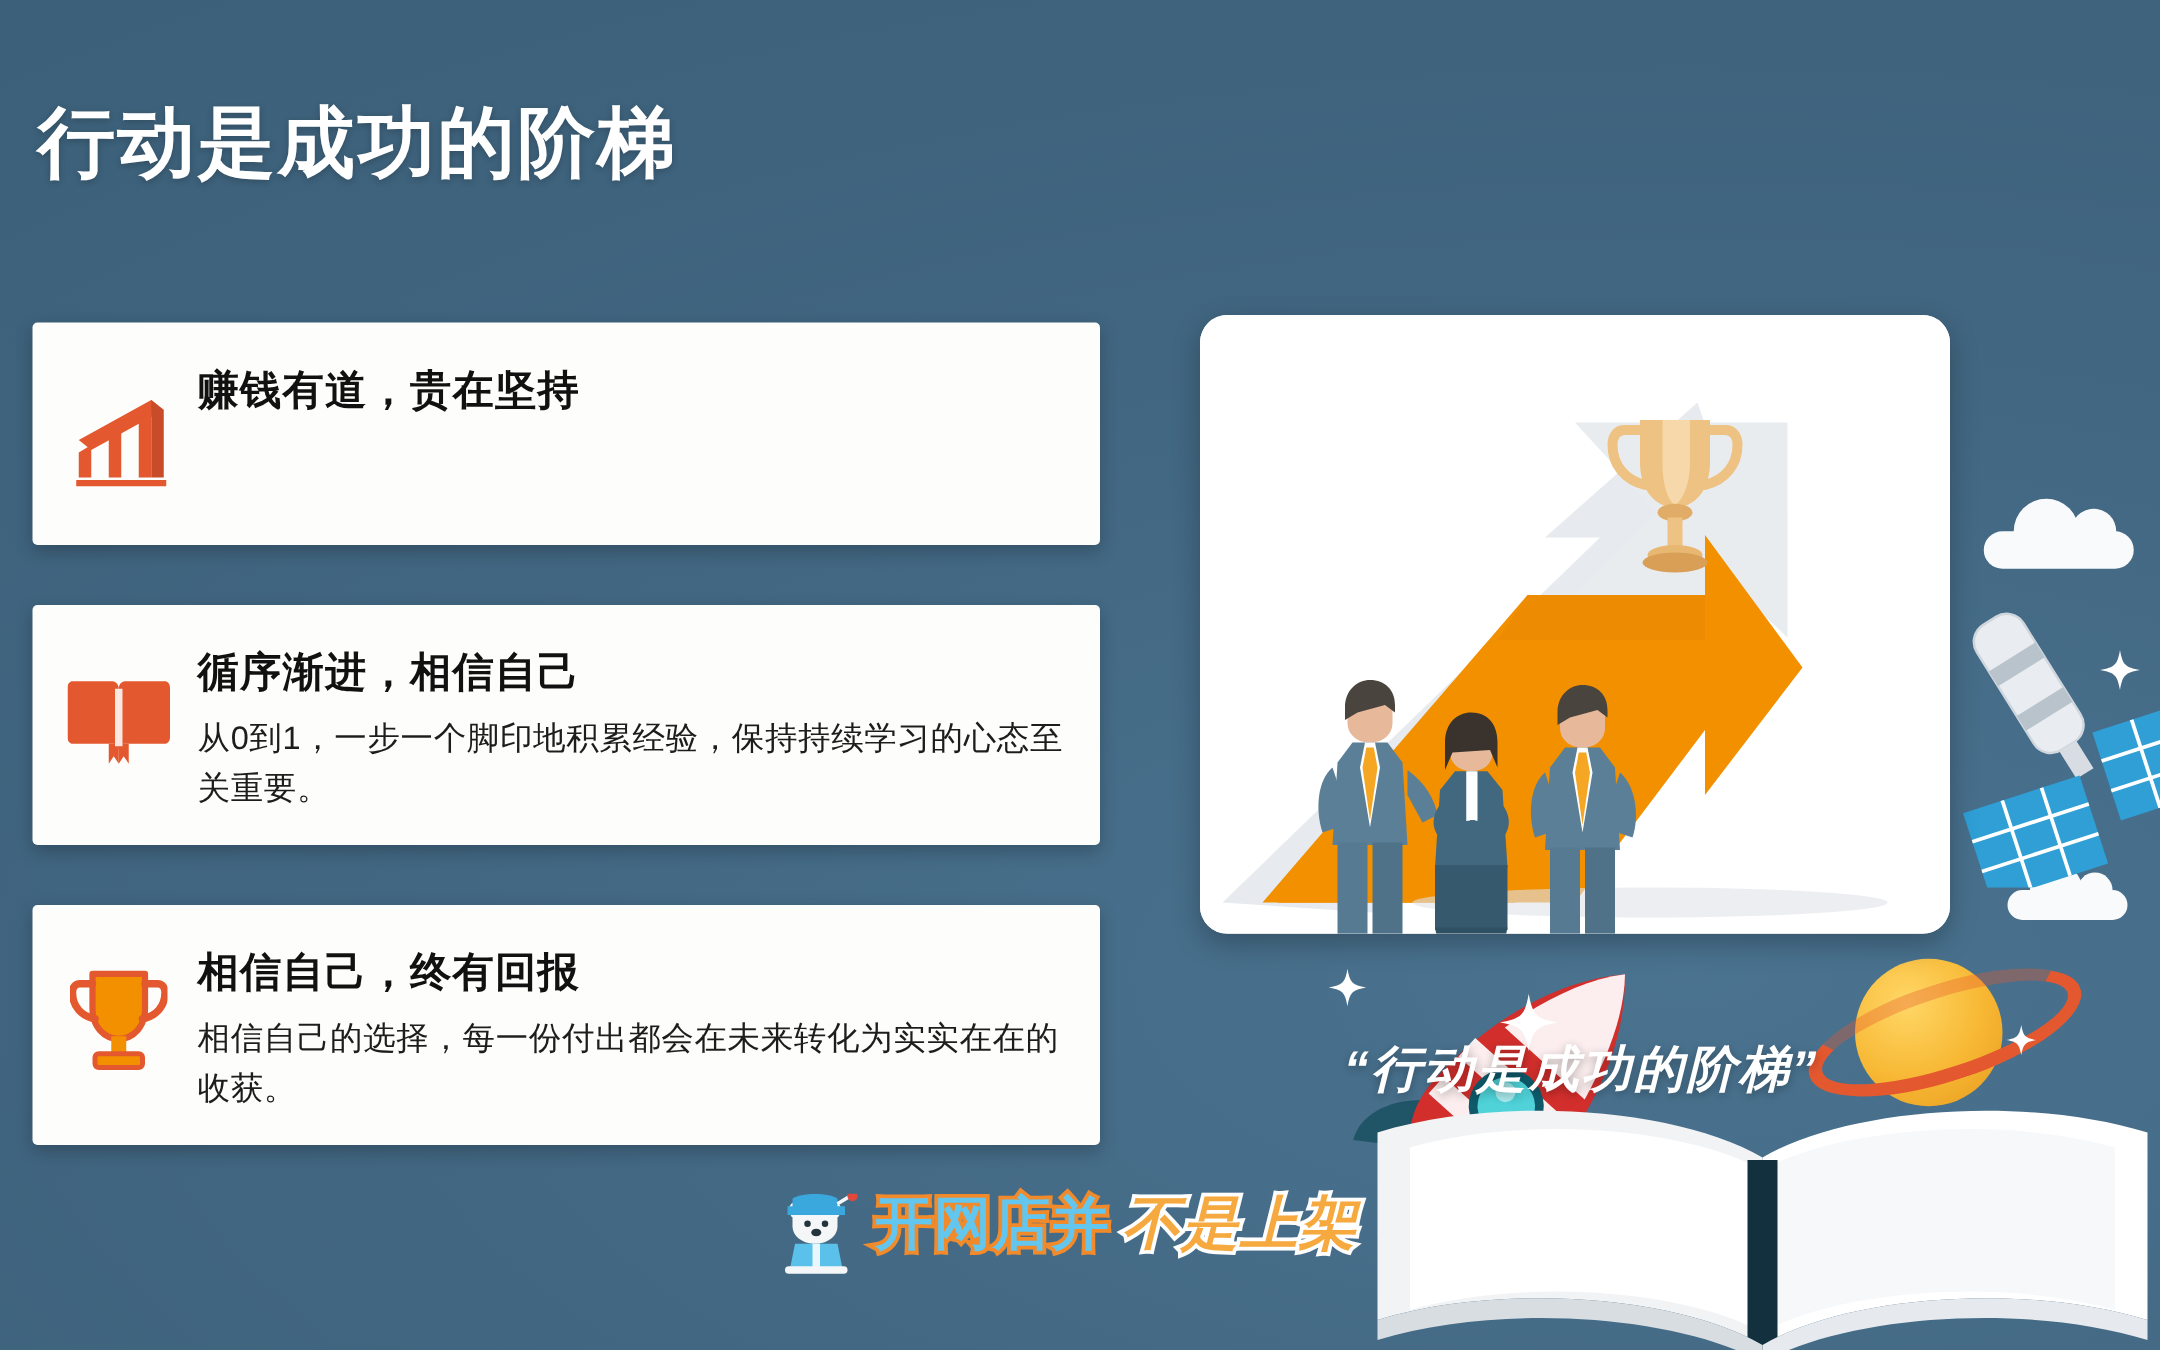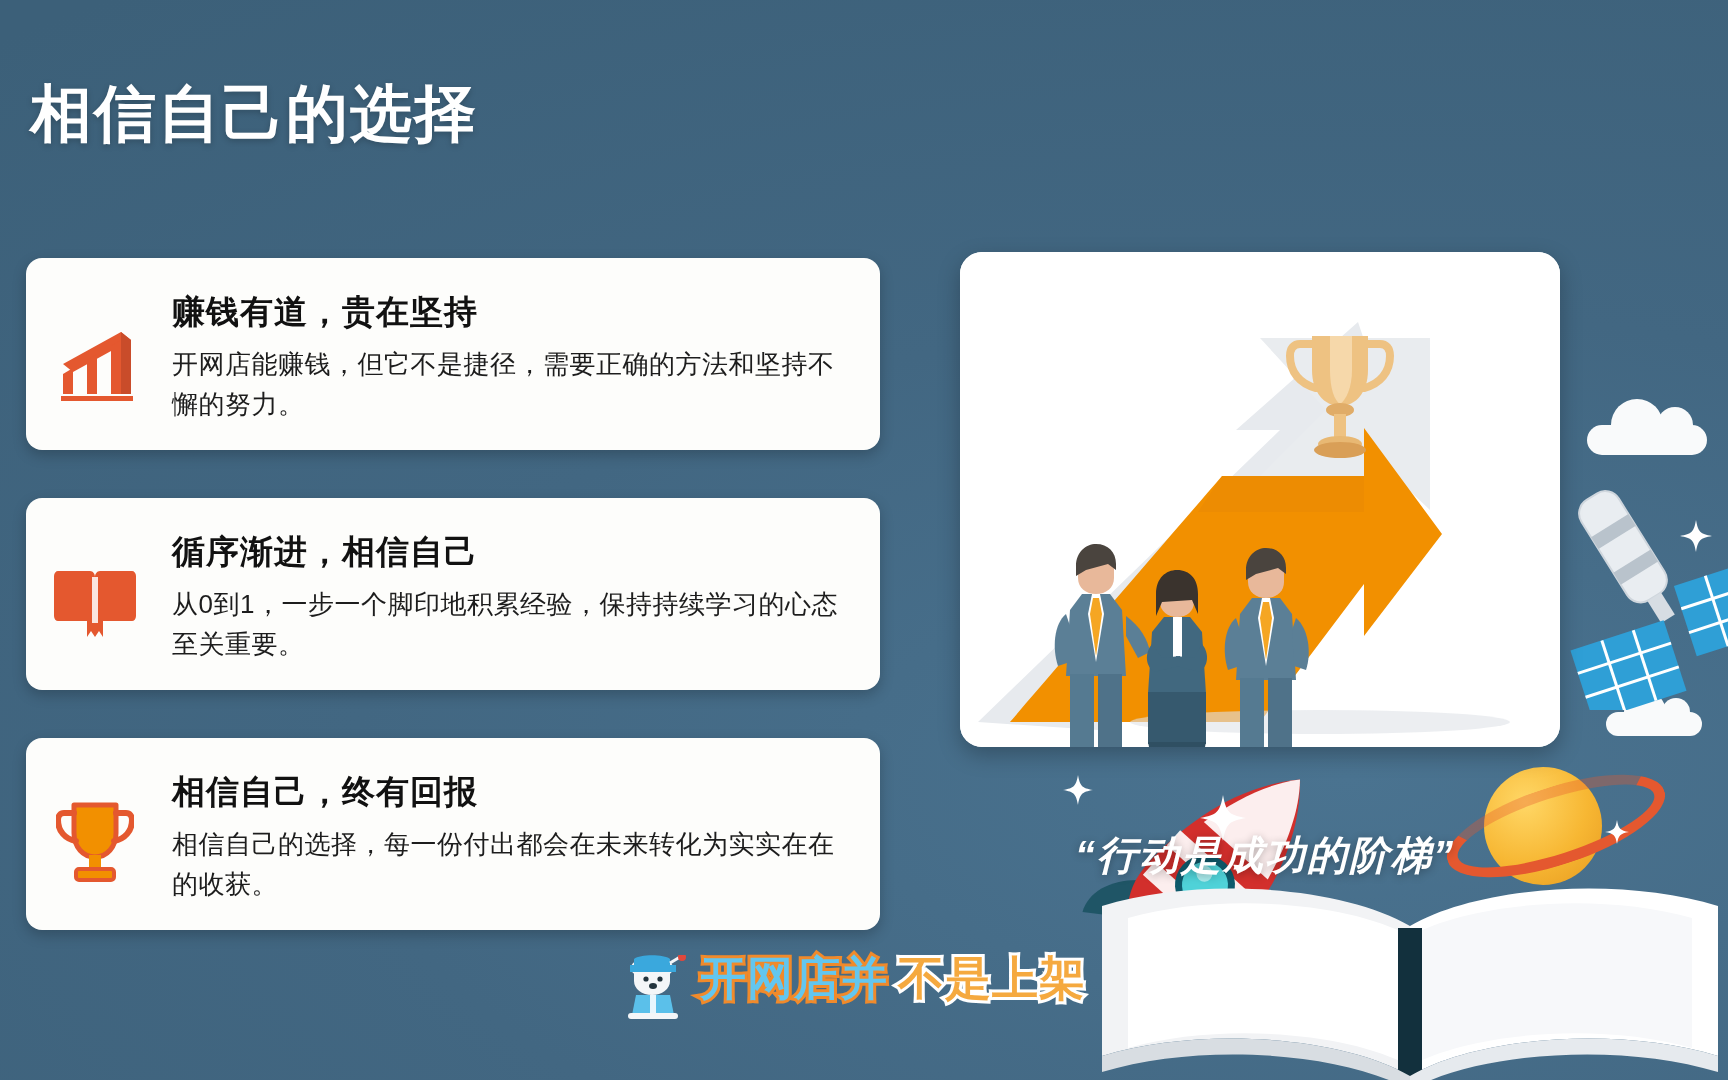--- a/index.html
+++ b/index.html
@@ -63,24 +63,24 @@
     letter-spacing:2px;
     text-shadow: 0 2px 6px rgba(0,0,0,.22);
     white-space:nowrap;
   }
 
   
   .cards { position:absolute; left:26px; top:258px; width:854px; }
   .card {
     position:relative;
     background:#fdfdfb;
-    border-radius:16px;
+    border-radius:4px;
     box-shadow: 0 5px 14px rgba(0,0,0,.22);
     padding:26px 28px 26px 26px;
-    display:flex; align-items:center; gap:34px;
+    display:flex; align-items:flex-start; gap:20px;
     margin-bottom:48px;
     min-height:178px;
   }
   .card-icon {
     flex: 0 0 86px; width:86px; height:100px;
     display:flex; align-items:center; justify-content:center;
     margin-top:16px;
   }
   .card-body { flex:1 1 auto; padding-top:6px; }
   .card-title {
@@ -122,20 +122,21 @@
   }
   .wm-blue {
     color:#63c6ef;
     -webkit-text-stroke: 6px #f08a2b;
     paint-order: stroke fill;
   }
   .wm-orange {
     color:#f5a93f;
     -webkit-text-stroke: 6px #ffffff;
     paint-order: stroke fill;
+    font-style: italic;
   }
 </style>
 </head>
 <body>
 
 <div class="slide">
 
   <div class="deco cloud cloud-a"></div>
   <div class="deco cloud cloud-b"></div>
 
@@ -219,38 +220,37 @@
       <path d="M330 46 C262 6 120 -4 22 26 L22 176 C120 146 262 156 330 196 Z" fill="#f2f3f5"></path>
       <path d="M330 46 C398 6 540 -4 638 26 L638 176 C540 146 398 156 330 196 Z" fill="#ffffff"></path>
       <path d="M330 56 C268 22 140 12 48 38 L48 168 C140 142 268 152 330 186 Z" fill="#ffffff"></path>
       <path d="M330 56 C392 22 520 12 612 38 L612 168 C520 142 392 152 330 186 Z" fill="#f7f8fa"></path>
       <path d="M318 48 L342 48 L342 200 L330 210 L318 200 Z" fill="#12303d"></path>
       <path d="M22 176 C120 146 262 156 330 196 L330 210 C262 172 120 162 22 192 Z" fill="#d8dde2"></path>
       <path d="M638 176 C540 146 398 156 330 196 L330 210 C398 172 540 162 638 192 Z" fill="#e6eaee"></path>
     </svg>
   </div>
 
-  <div class="title">相信自己的选择</div>
+  <div class="title">行动是成功的阶梯</div>
 
   <div class="cards">
 
     <div class="card">
       <div class="card-icon">
         <svg width="80" height="84" viewBox="0 0 80 84">
           <path d="M8 44 L66 12 L76 20 L18 52 Z" fill="#e4582f"></path>
           <path d="M66 12 L76 20 L76 74 L66 74 Z" fill="#c94c2a"></path>
           <path d="M56 26 L66 20 L66 74 L56 74 Z" fill="#e4582f"></path>
           <path d="M32 40 L42 34 L42 74 L32 74 Z" fill="#e4582f"></path>
           <path d="M8 54 L18 48 L18 74 L8 74 Z" fill="#e4582f"></path>
           <rect x="6" y="76" width="72" height="5" fill="#e4582f"></rect>
         </svg>
       </div>
       <div class="card-body">
         <div class="card-title">赚钱有道，贵在坚持</div>
-        <div class="card-text">开网店能赚钱，但它不是捷径，需要正确的方法和坚持不懈的努力。</div>
       </div>
     </div>
 
     <div class="card">
       <div class="card-icon">
         <svg width="82" height="74" viewBox="0 0 82 74">
           <path d="M4 6 L36 6 C39 6 41 9 41 12 L41 62 C41 58 39 56 36 56 L4 56 C2 56 0 54 0 51 L0 11 C0 8 2 6 4 6 Z" fill="#e4582f"></path>
           <path d="M78 6 L46 6 C43 6 41 9 41 12 L41 62 C41 58 43 56 46 56 L78 56 C80 56 82 54 82 51 L82 11 C82 8 80 6 78 6 Z" fill="#e4582f"></path>
           <path d="M33 56 L41 56 L41 72 L37 66 L33 72 Z" fill="#e4582f"></path>
           <path d="M41 56 L49 56 L49 72 L45 66 L41 72 Z" fill="#e4582f"></path>

